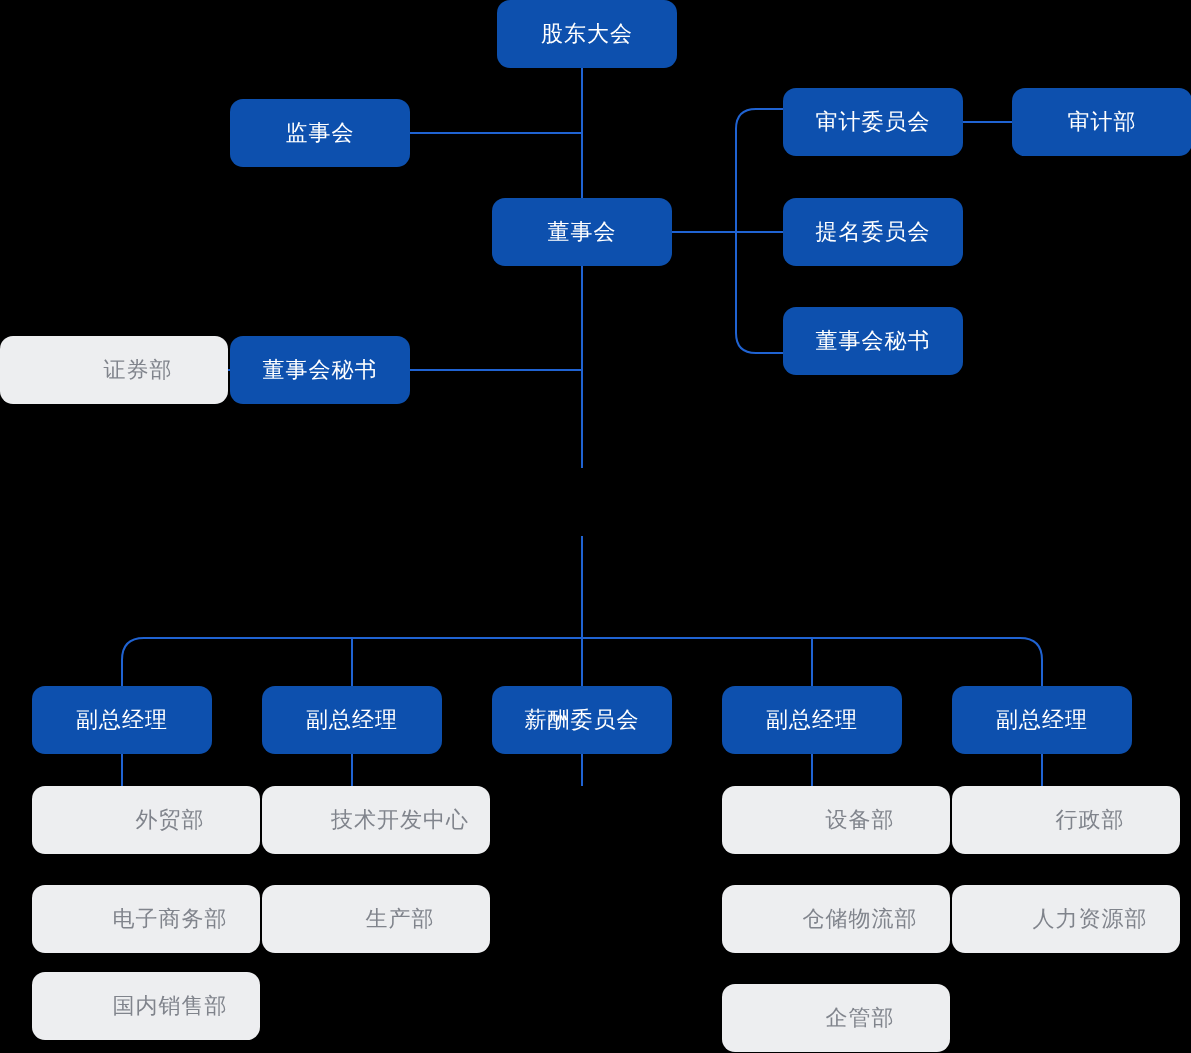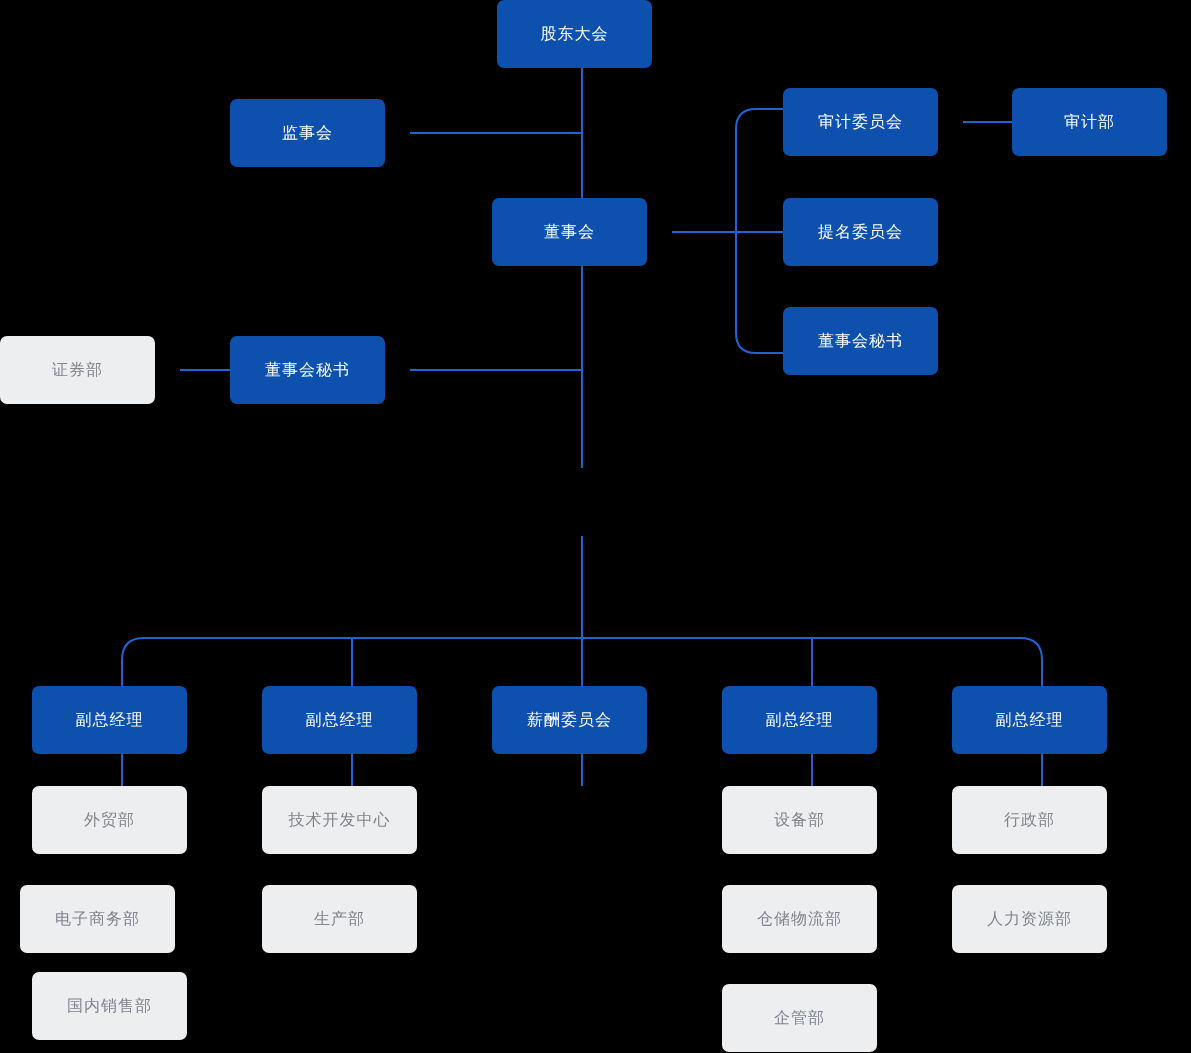--- a/index.html
+++ b/index.html
@@ -3,26 +3,26 @@
 <meta charset="utf-8">
 <style>
   html,body{margin:0;padding:0;background:#000;}
   .canvas{
     position:relative;width:1191px;height:1053px;background:var(--bg,#000);
     overflow:hidden;font-family:"Liberation Sans",sans-serif;
   }
   .connectors{position:absolute;left:0;top:0;width:1191px;height:1053px;}
   .edge{fill:none;stroke:var(--connector,#2063d2);stroke-width:2;}
   .node{
-    position:absolute;width:155px;height:68px;border-radius:7px;
+    position:absolute;width:180px;height:68px;border-radius:13px;
     display:flex;align-items:center;justify-content:center;
-    font-size:16px;letter-spacing:1px;white-space:nowrap;
+    font-size:22px;letter-spacing:1px;white-space:nowrap;
   }
   .node.blue{background:var(--node-blue,#0d50ae);color:var(--text-on-blue,#ffffff);}
-  .node.gray{background:var(--node-gray,#edeef0);color:var(--text-on-gray,#80848c);}
+  .node.gray{background:var(--node-gray,#edeef0);color:var(--text-on-gray,#80848c);padding-left:48px;}
 </style>
 </head>
 <body>
 
 <div class="canvas">
 
   <svg class="connectors" viewBox="0 0 1191 1053">
     <path class="edge" d="M582 68 V198"></path>
     <path class="edge" d="M410 133 H582"></path>
     <path class="edge" d="M582 266 V468"></path>
@@ -56,21 +56,21 @@
   <div class="node blue" style="left:262px;top:686px">副总经理</div>
   <div class="node blue" style="left:492px;top:686px">薪酬委员会</div>
   <div class="node blue" style="left:722px;top:686px">副总经理</div>
   <div class="node blue" style="left:952px;top:686px">副总经理</div>
 
   <div class="node gray" style="left:32px;top:786px">外贸部</div>
   <div class="node gray" style="left:262px;top:786px">技术开发中心</div>
   <div class="node gray" style="left:722px;top:786px">设备部</div>
   <div class="node gray" style="left:952px;top:786px">行政部</div>
 
-  <div class="node gray" style="left:20px;top:885px">电子商务部</div>
+  <div class="node gray" style="left:32px;top:885px">电子商务部</div>
   <div class="node gray" style="left:262px;top:885px">生产部</div>
   <div class="node gray" style="left:722px;top:885px">仓储物流部</div>
   <div class="node gray" style="left:952px;top:885px">人力资源部</div>
 
   <div class="node gray" style="left:32px;top:972px">国内销售部</div>
   <div class="node gray" style="left:722px;top:984px">企管部</div>
 
 </div>
 
 </body></html>

